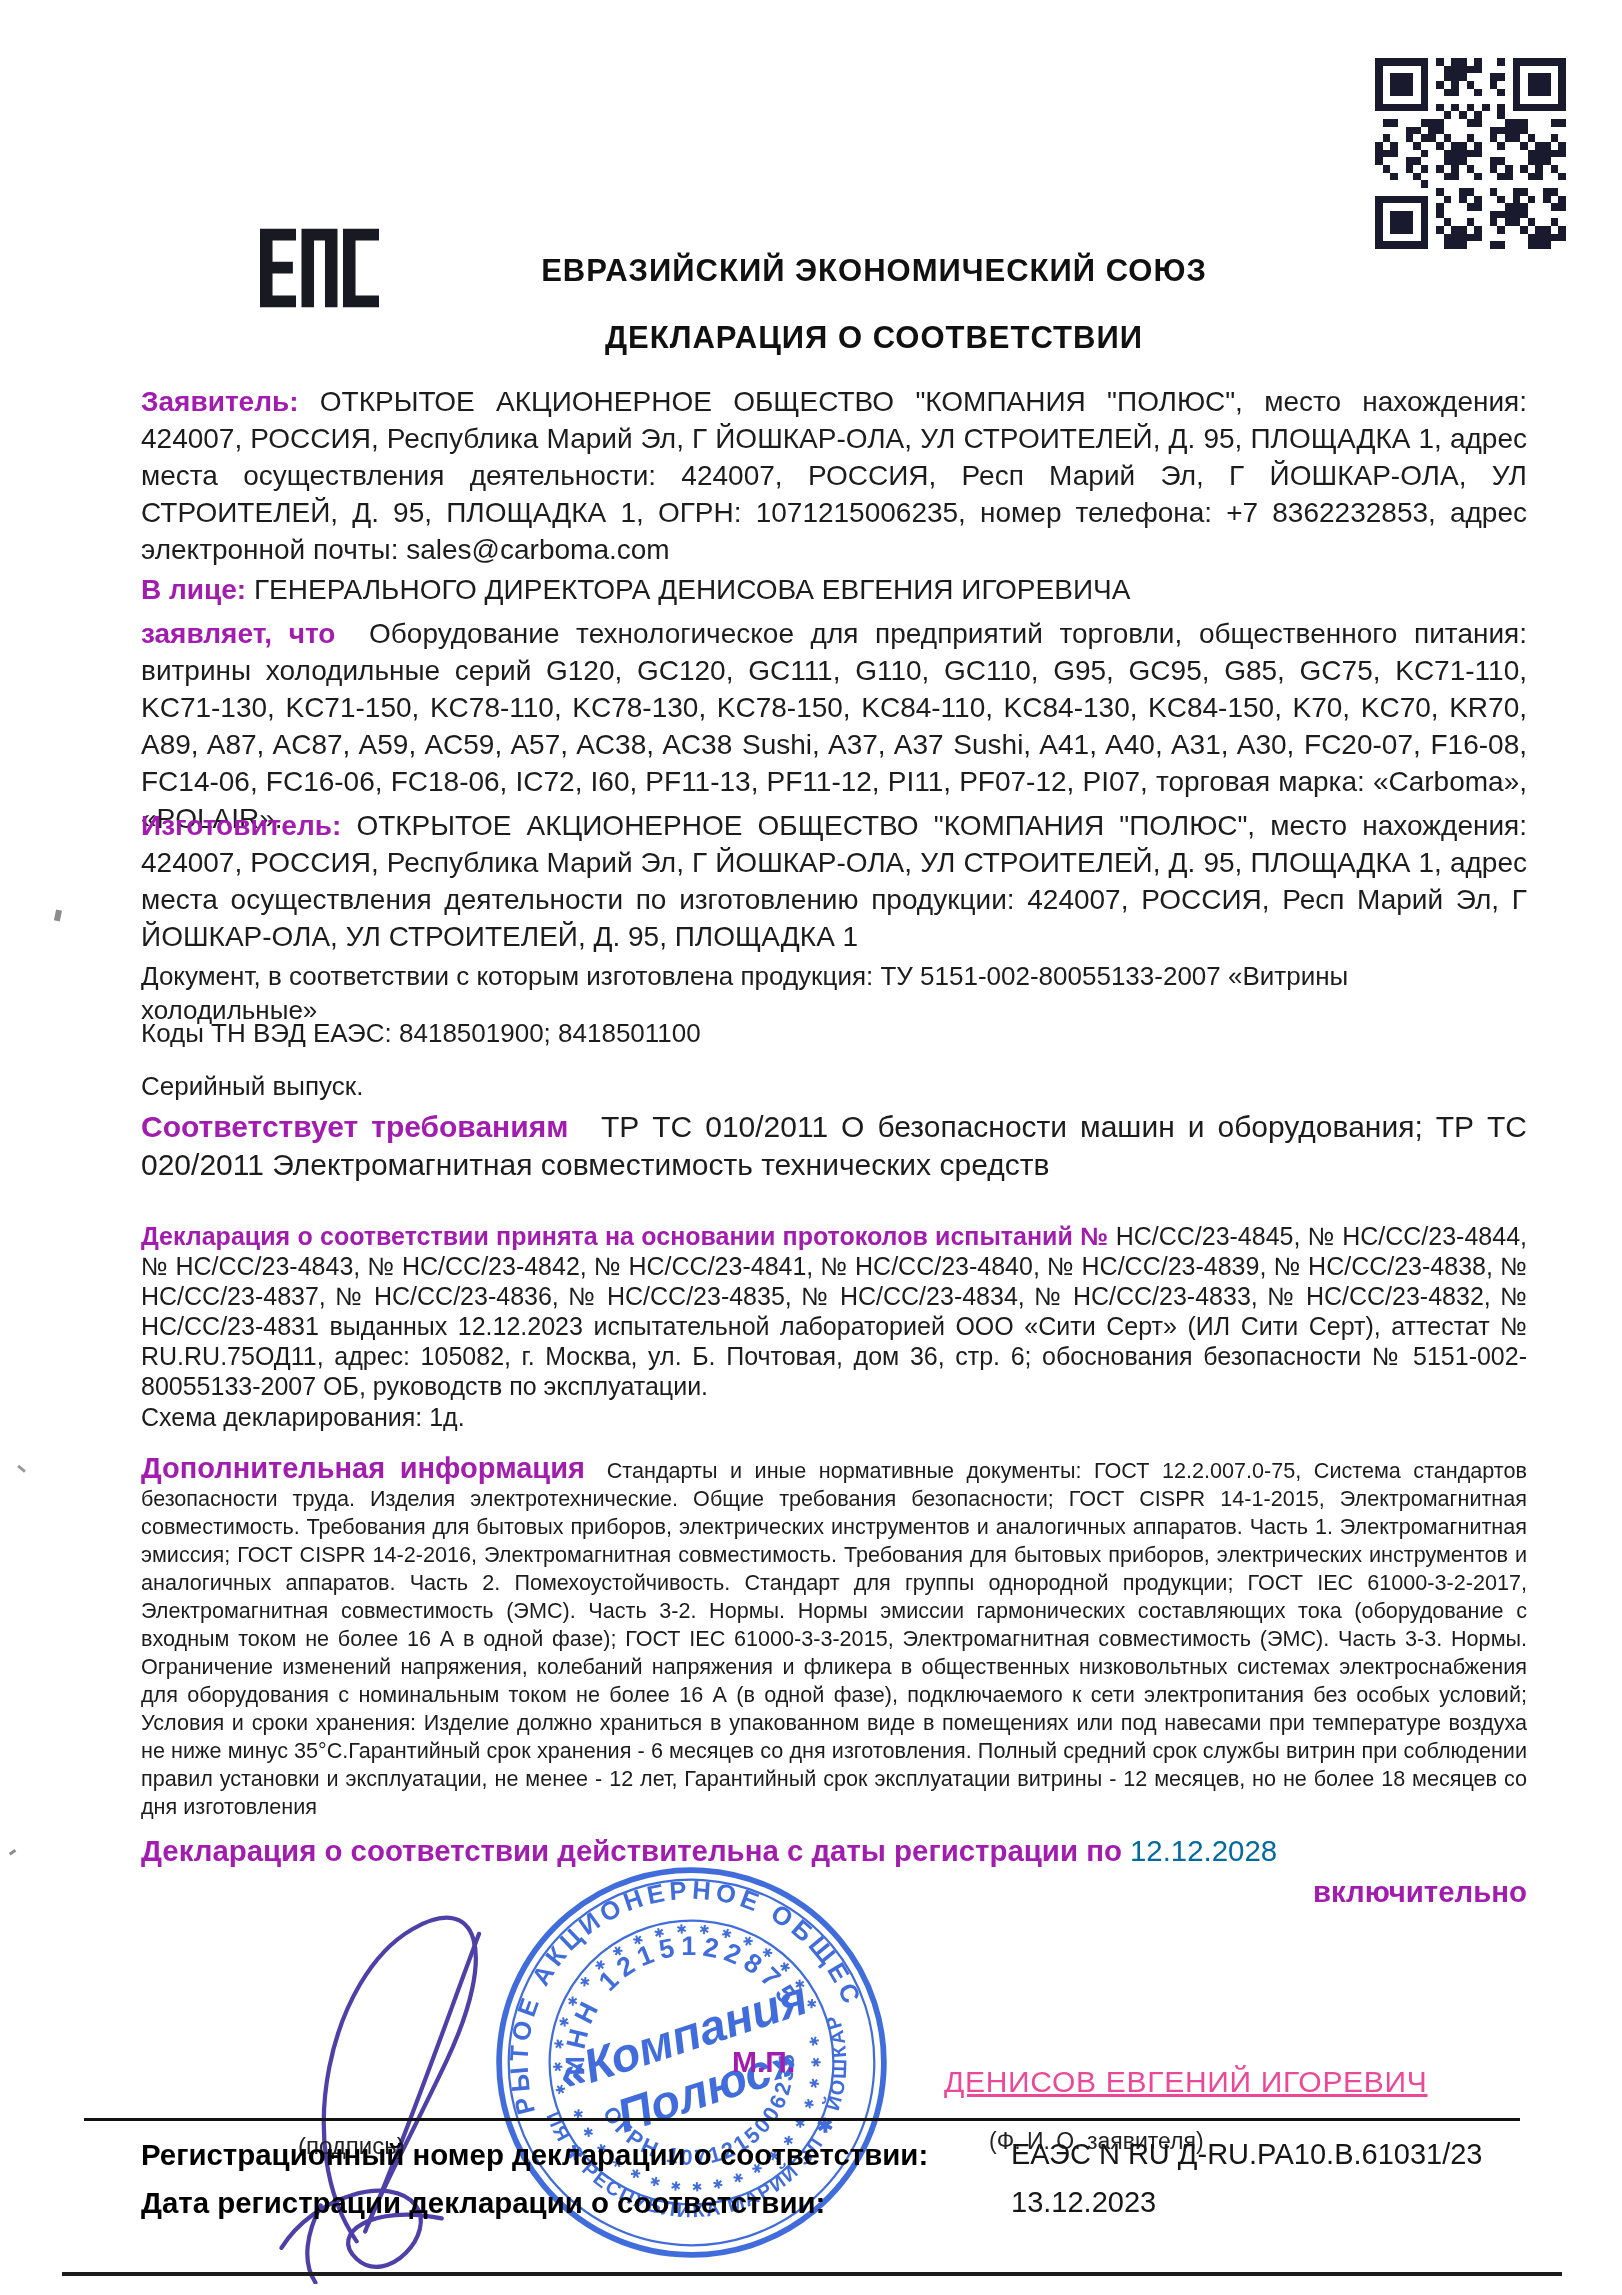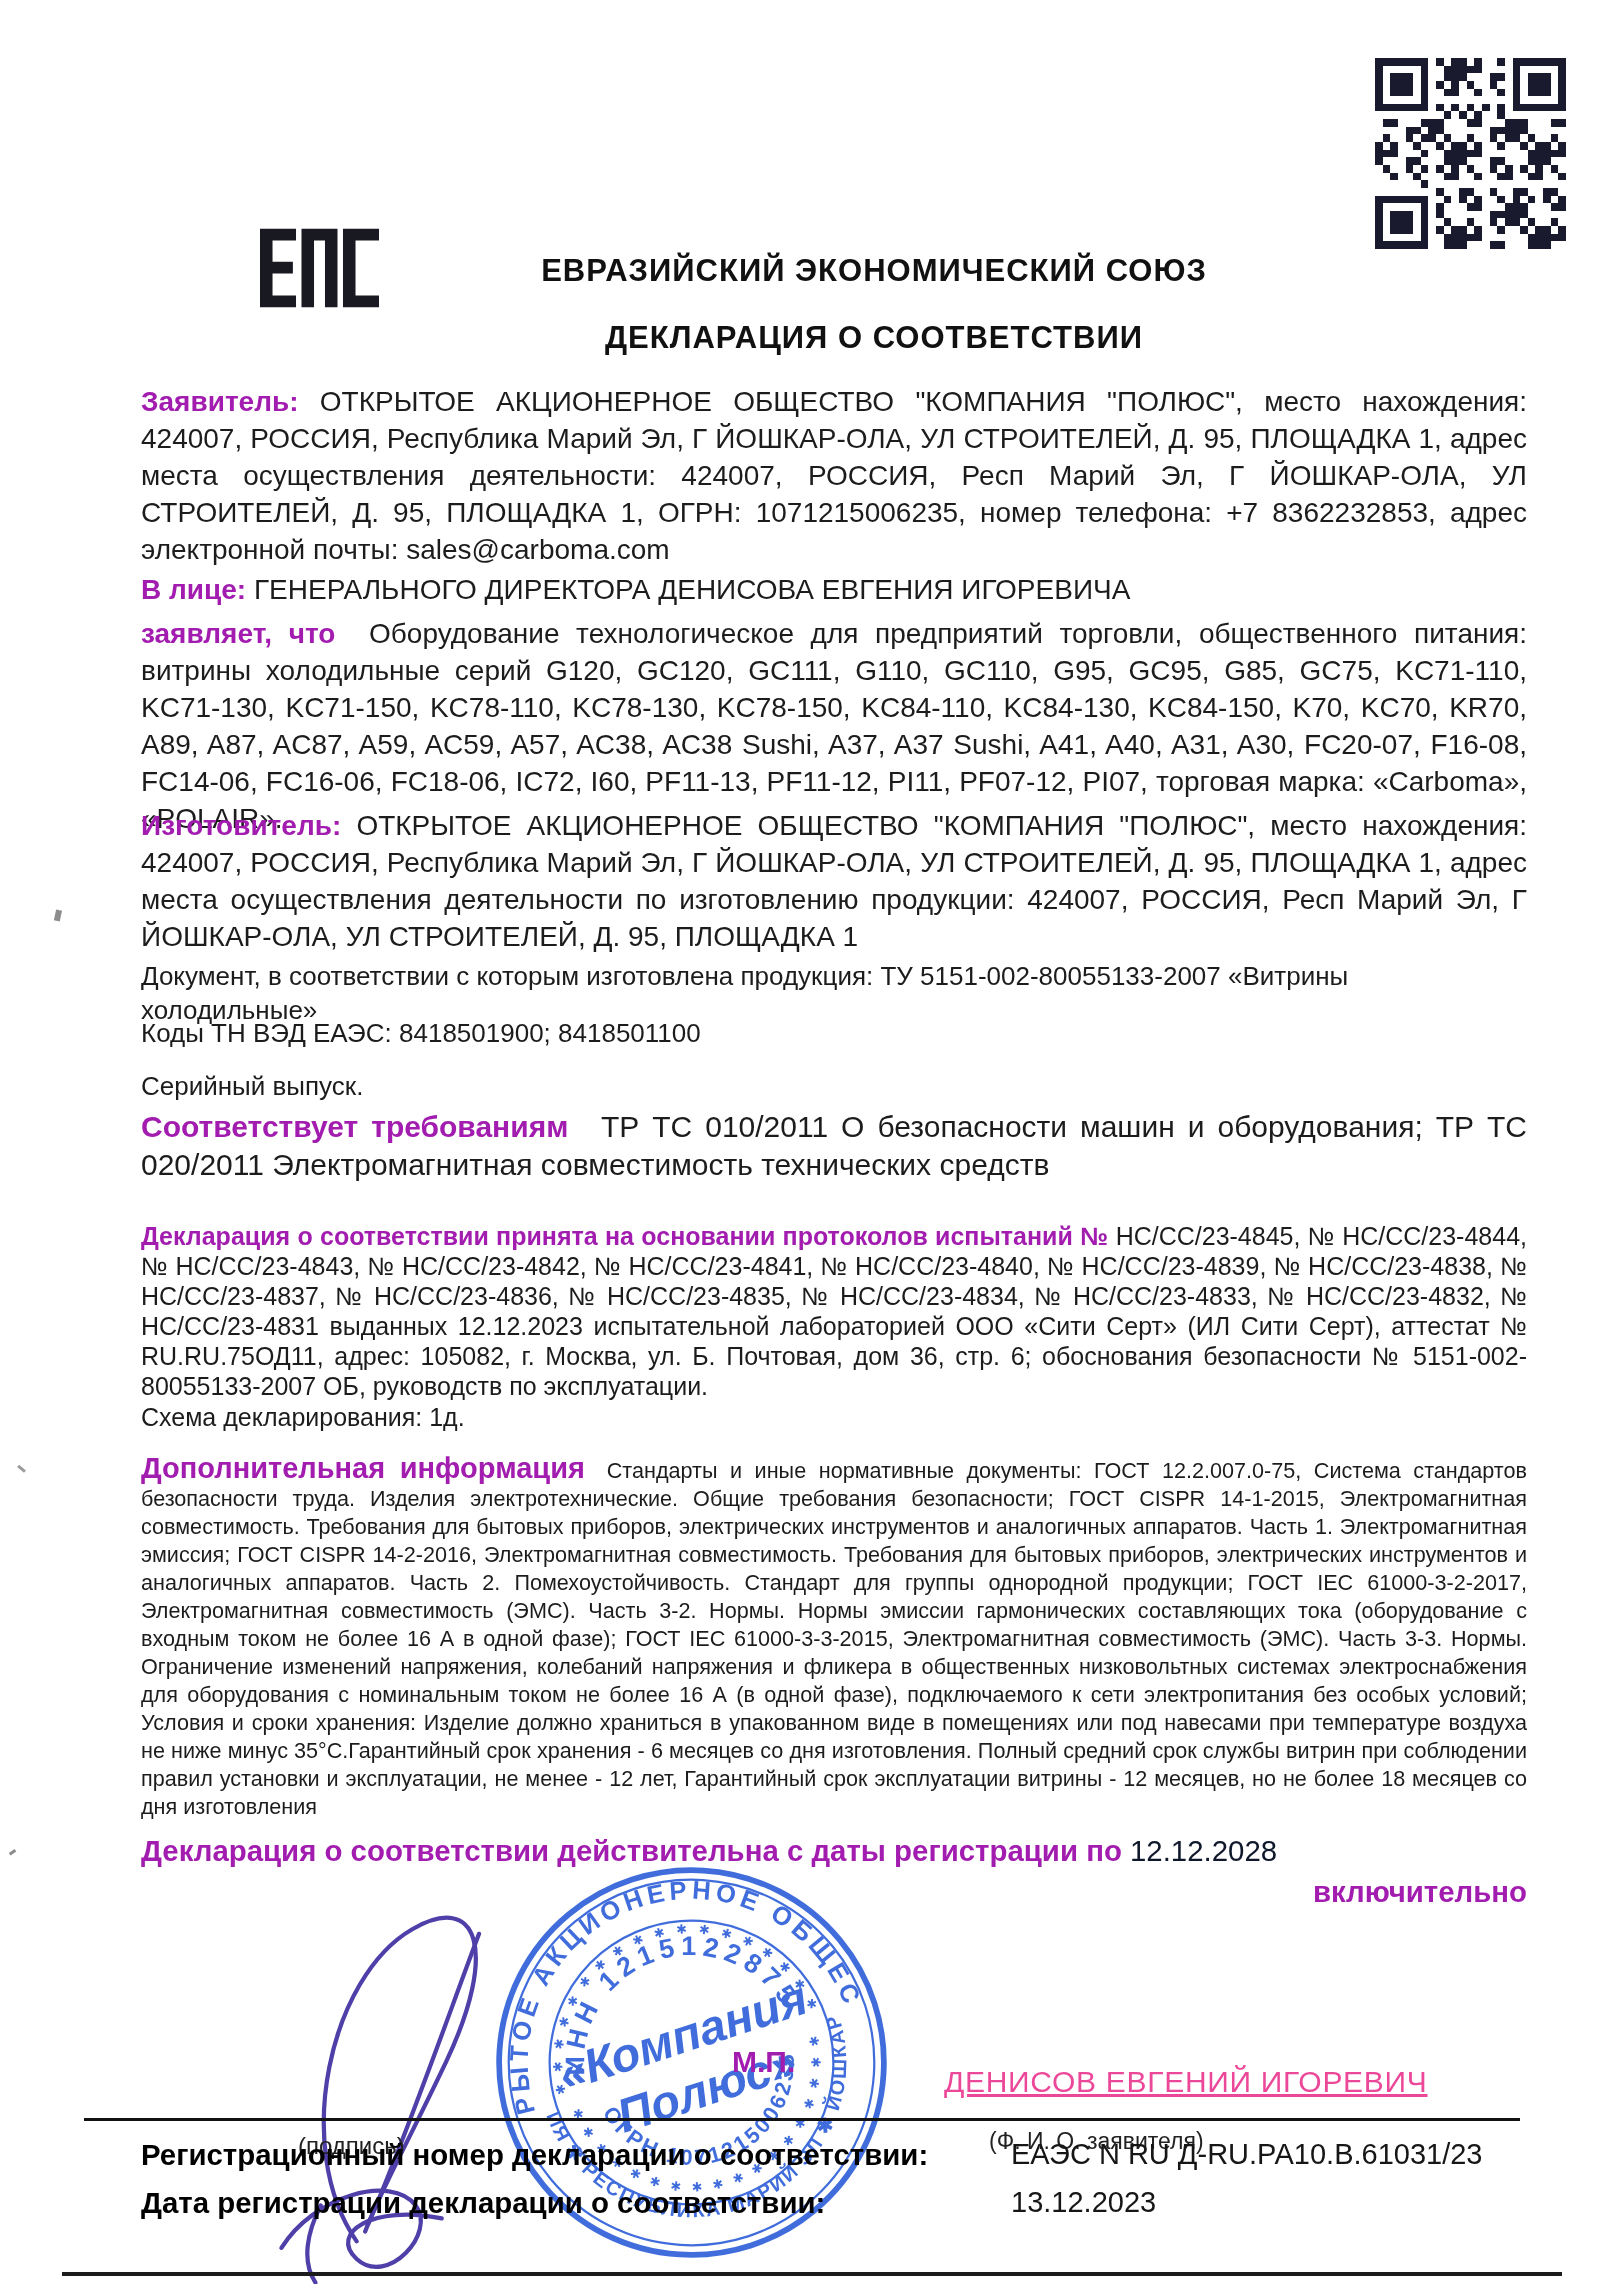--- a/index.html
+++ b/index.html
@@ -19,21 +19,21 @@
   #prodDoc{top:959px;font-size:26px;line-height:34px;text-align:left;}
   #codes{top:1016px;font-size:26px;line-height:34px;text-align:left;}
   #serial{top:1069px;font-size:26px;line-height:34px;text-align:left;}
   #complies{top:1108px;font-size:30px;line-height:38px;}
   #complies .b{margin-right:19.6px;}
   #basis{top:1221px;font-size:25px;line-height:30px;}
   #scheme{margin-top:1.3px;text-align:left;}
   #addinfo{top:1454px;font-size:21.6px;line-height:28px;}
   #addinfo .b{font-size:29px;margin-right:9.2px;}
   #validity{top:1830px;font-size:29.4px;line-height:41px;text-align:left;}
-  #validity .date{font-weight:normal;color:#0f172a;}
+  #validity .date{font-weight:normal;color:#0369a1;}
   #validity .suffix{display:block;text-align:right;}
   #mp{left:732px;top:2045px;font-size:30px;font-weight:bold;color:#a21caf;}
   #fio{left:944px;top:2065px;font-size:30px;letter-spacing:0.7px;color:#ec4899;text-decoration:underline;}
   #sigline{left:84px;top:2118px;width:1436px;height:3.3px;background:#121212;}
   #cap1{left:298px;top:2132px;font-size:24px;color:#222;}
   #cap2{left:989px;top:2128px;font-size:23px;color:#222;}
   .reglabel{left:141px;font-size:29.4px;font-weight:bold;color:#000;}
   .regvalue{left:1011px;font-size:29px;color:#161616;}
   #reglabel,#regvalue{top:2138px;}
   #datelabel,#datevalue{top:2186px;}

